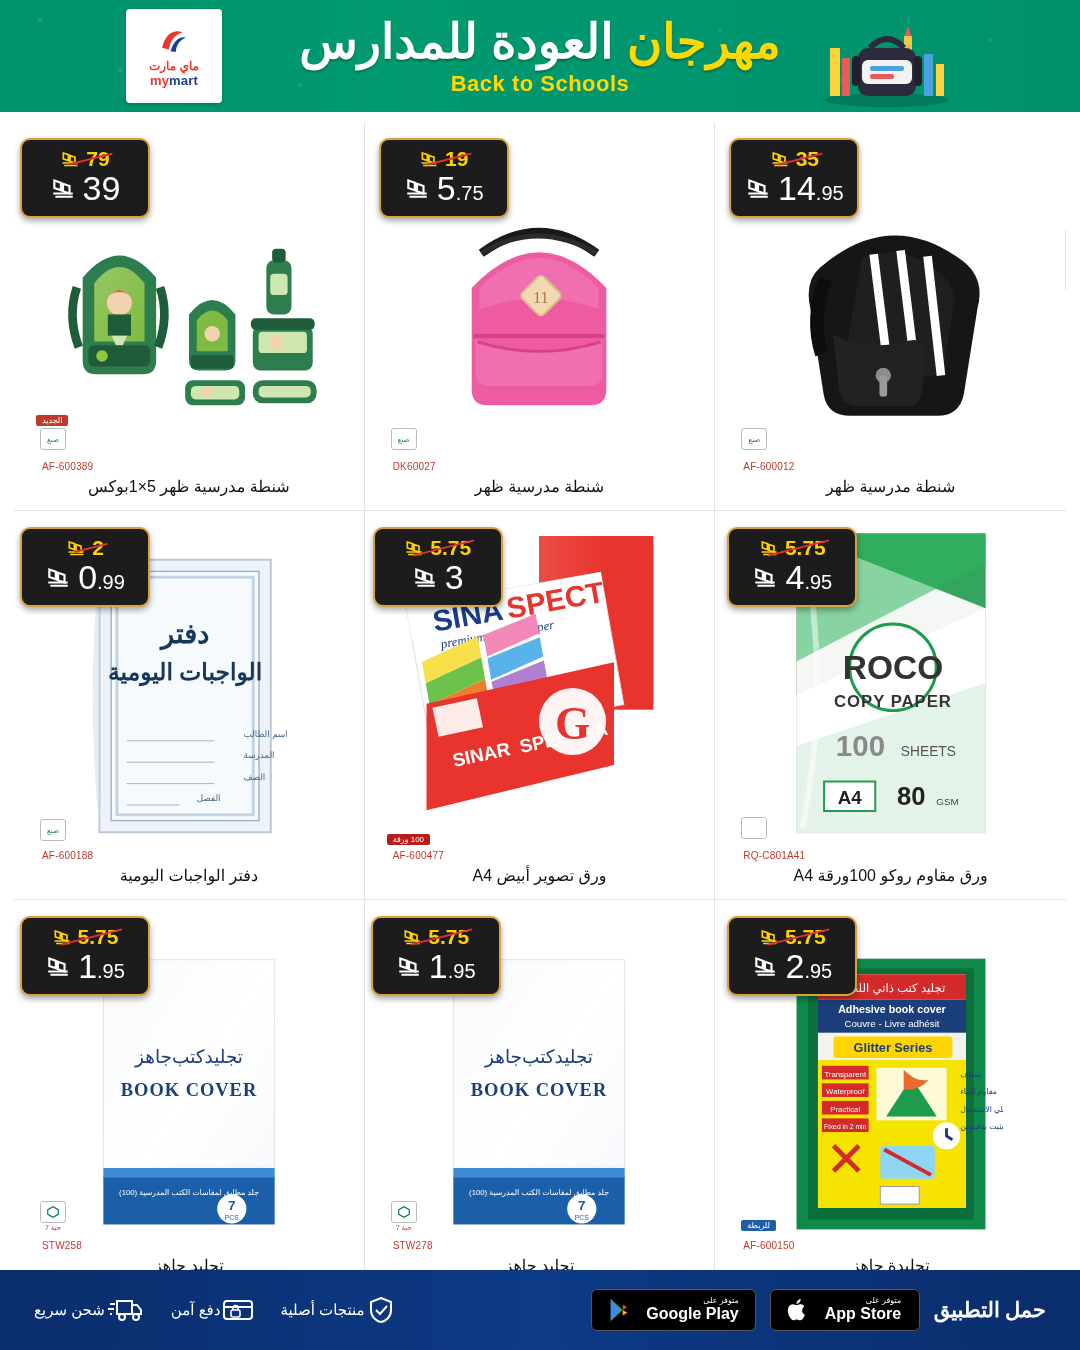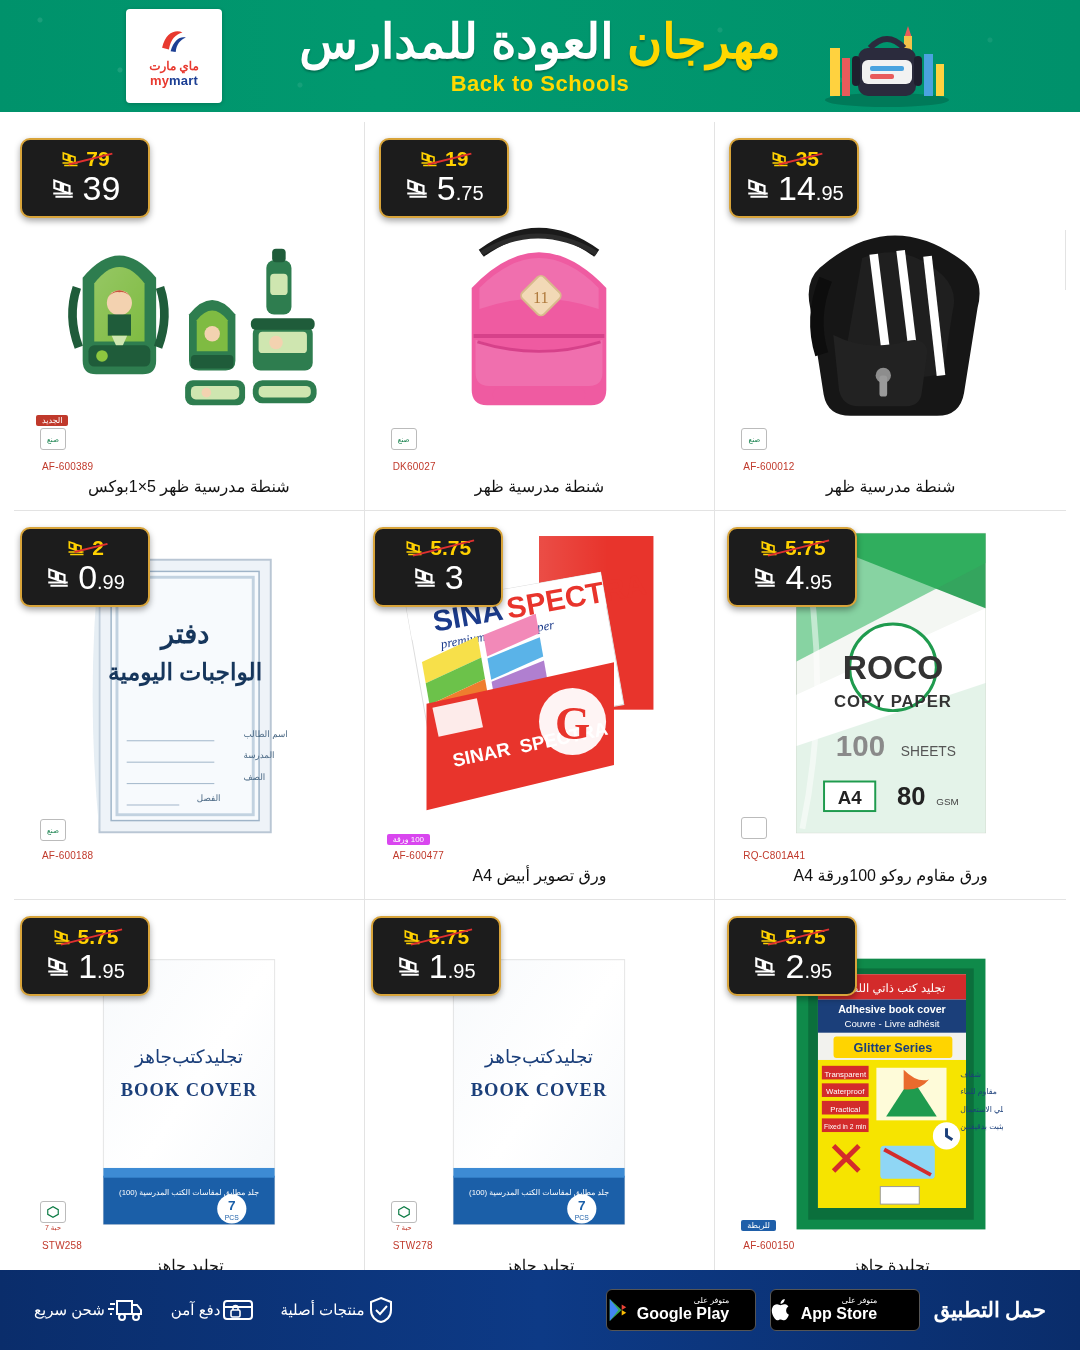--- a/index.html
+++ b/index.html
@@ -39,21 +39,20 @@
     position:absolute; left:126px; top:9px;
     width:96px; height:94px; background:#fff; border-radius:4px;
     display:flex; flex-direction:column; align-items:center; justify-content:center;
     box-shadow:0 1px 4px rgba(0,0,0,.2);
     z-index:3;
   }
   .logo-swoosh { width:34px; height:34px; position:relative; margin-bottom:2px; }
   .logo-ar {
     color:#e8392f; font-size:12px; font-weight:bold; line-height:1.1;
     direction:rtl;
-    font-family:Liberation Serif, serif;
   }
   .logo-en { color:#1c3f94; font-size:13px; font-weight:bold; letter-spacing:.2px; }
   .logo-en .my { color:#e8392f; }
 
   .header-titles {
     position:absolute; left:0; right:0; top:14px;
     text-align:center; z-index:2;
   }
   .title-ar {
     direction:rtl;
@@ -171,22 +170,22 @@
     background: linear-gradient(90deg,#0a2d6b 0%, #0d3a86 50%, #0a2d6b 100%);
     display:flex; align-items:center; justify-content:space-between;
     padding: 0 34px;
     direction: rtl;
   }
   .f-right { display:flex; align-items:center; gap:14px; }
   .f-app-title { color:#fff; font-size:21px; font-weight:bold;font-family:Liberation Serif, serif; }
   .store-btn {
     background:#000; border:1px solid #555; border-radius:6px;
     height:42px; min-width:150px;
-    display:flex; align-items:center; gap:8px;
-    padding:0 0; direction:ltr;
+    display:flex; align-items:center; gap:16px;
+    padding:0 16px; direction:ltr;
   }
   .store-btn .txt { color:#fff; line-height:1.05; }
   .store-btn .txt .small { font-size:8px; display:block; direction:rtl;}
   .store-btn .txt .big { font-size:16px; font-weight:bold; display:block; }
   .f-left { display:flex; align-items:center; gap:26px; }
   .f-item { display:flex; align-items:center; gap:2px; color:#fff; font-size:15px; }
   .f-item svg { display:block; }
 
   
   .v-rule {
@@ -440,20 +439,21 @@
           <text x="128" y="258" font-size="9" fill="#4a6884" text-anchor="end" direction="rtl">الفصل</text>
           <line x1="56" y1="262" x2="110" y2="262" stroke="#9fb4c8"></line>
           <path d="M28 10 q-14 140 0 280" fill="#dce7f0" opacity=".7"></path>
         </svg>
       </div>
 
       <div class="badge-ksa" style="left:26px; bottom:50px;">
         <div class="bx">صنع</div>
       </div>
       <div class="sku l">AF-600188</div>
+      <div class="prod-name">دفتر الواجبات اليومية</div>
     </div>
 
     <div class="cell">
       <div class="tag" style="left:8px;">
         <div class="old-row">
           <span class="riyal">
             <svg viewBox="0 0 24 24">
                 <path d="M4 6l6 2v7l-6-2V6zm8 3l6 2v7l-6-2V9z" fill="none" stroke="#ffd100" stroke-width="2"></path>
                 <path d="M3 18h18M5 21h16" stroke="#ffd100" stroke-width="2"></path>
               </svg>
@@ -499,21 +499,21 @@
           <rect x="42" y="182" width="46" height="30" fill="#ffffff" opacity=".9" transform="rotate(-12 42 182)"></rect>
           <defs>
             <linearGradient id="sh" x1="0" y1="0" x2="1" y2="0">
               <stop offset="0%" stop-color="#ffffff" stop-opacity=".5"></stop>
               <stop offset="60%" stop-color="#ffffff" stop-opacity="0"></stop>
             </linearGradient>
           </defs>
         </svg>
       </div>
 
-      <div class="badge-red" style="left:22px; bottom:54px; background:#d946ef;margin-top:18px;">100 ورقة</div>
+      <div class="badge-red" style="left:22px; bottom:54px; background:#b91c1c;margin-top:18px;">100 ورقة</div>
       <div class="sku l">AF-600477</div>
       <div class="prod-name">ورق تصوير أبيض A4</div>
     </div>
 
     <div class="cell">
       <div class="tag" style="left:12px;">
         <div class="old-row">
           <span class="riyal">
             <svg viewBox="0 0 24 24">
                 <path d="M4 6l6 2v7l-6-2V6zm8 3l6 2v7l-6-2V9z" fill="none" stroke="#ffd100" stroke-width="2"></path>

